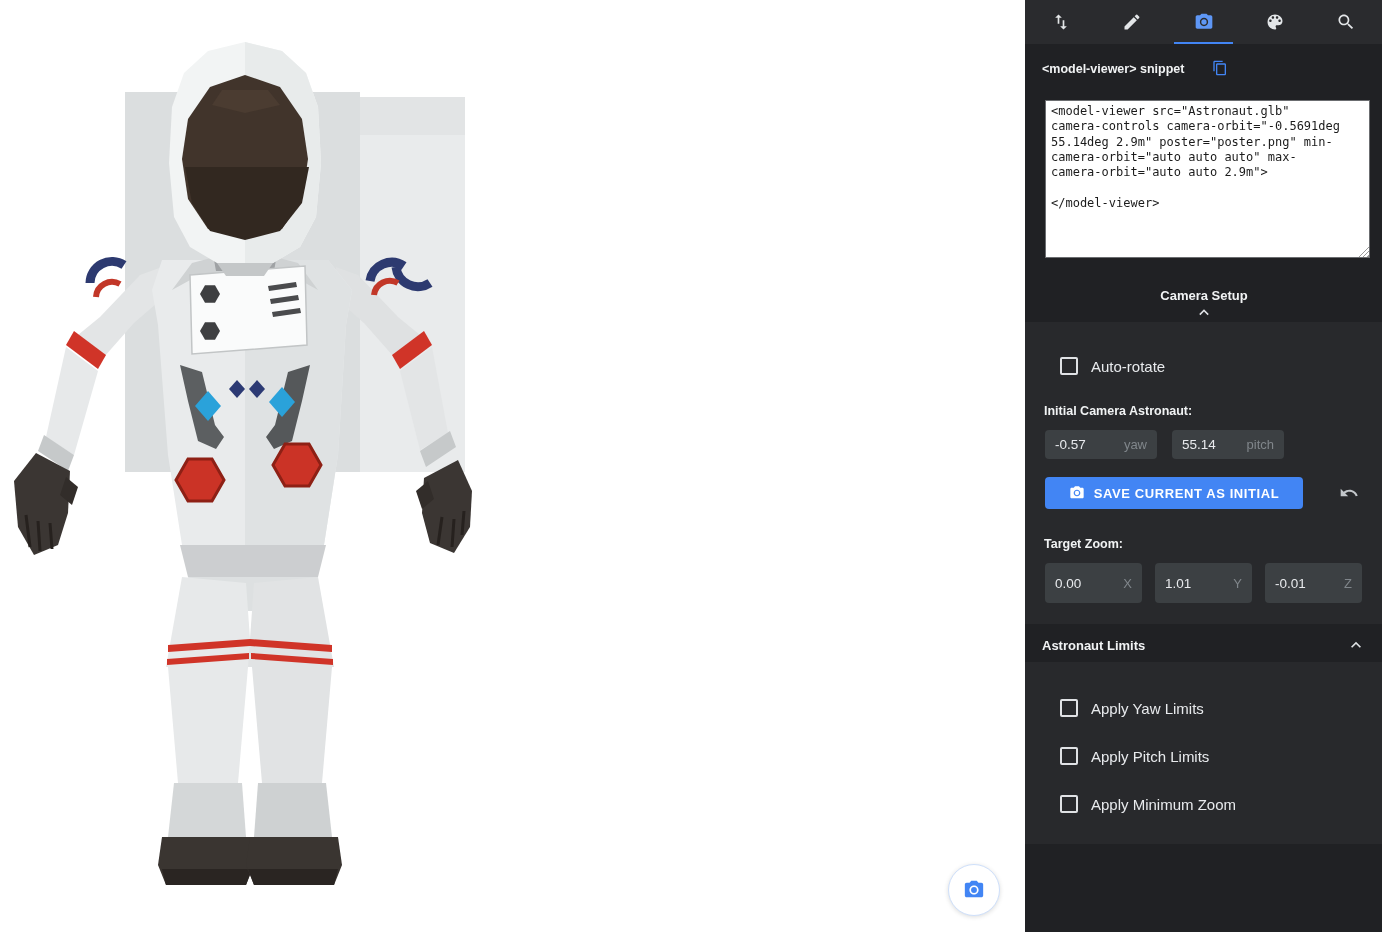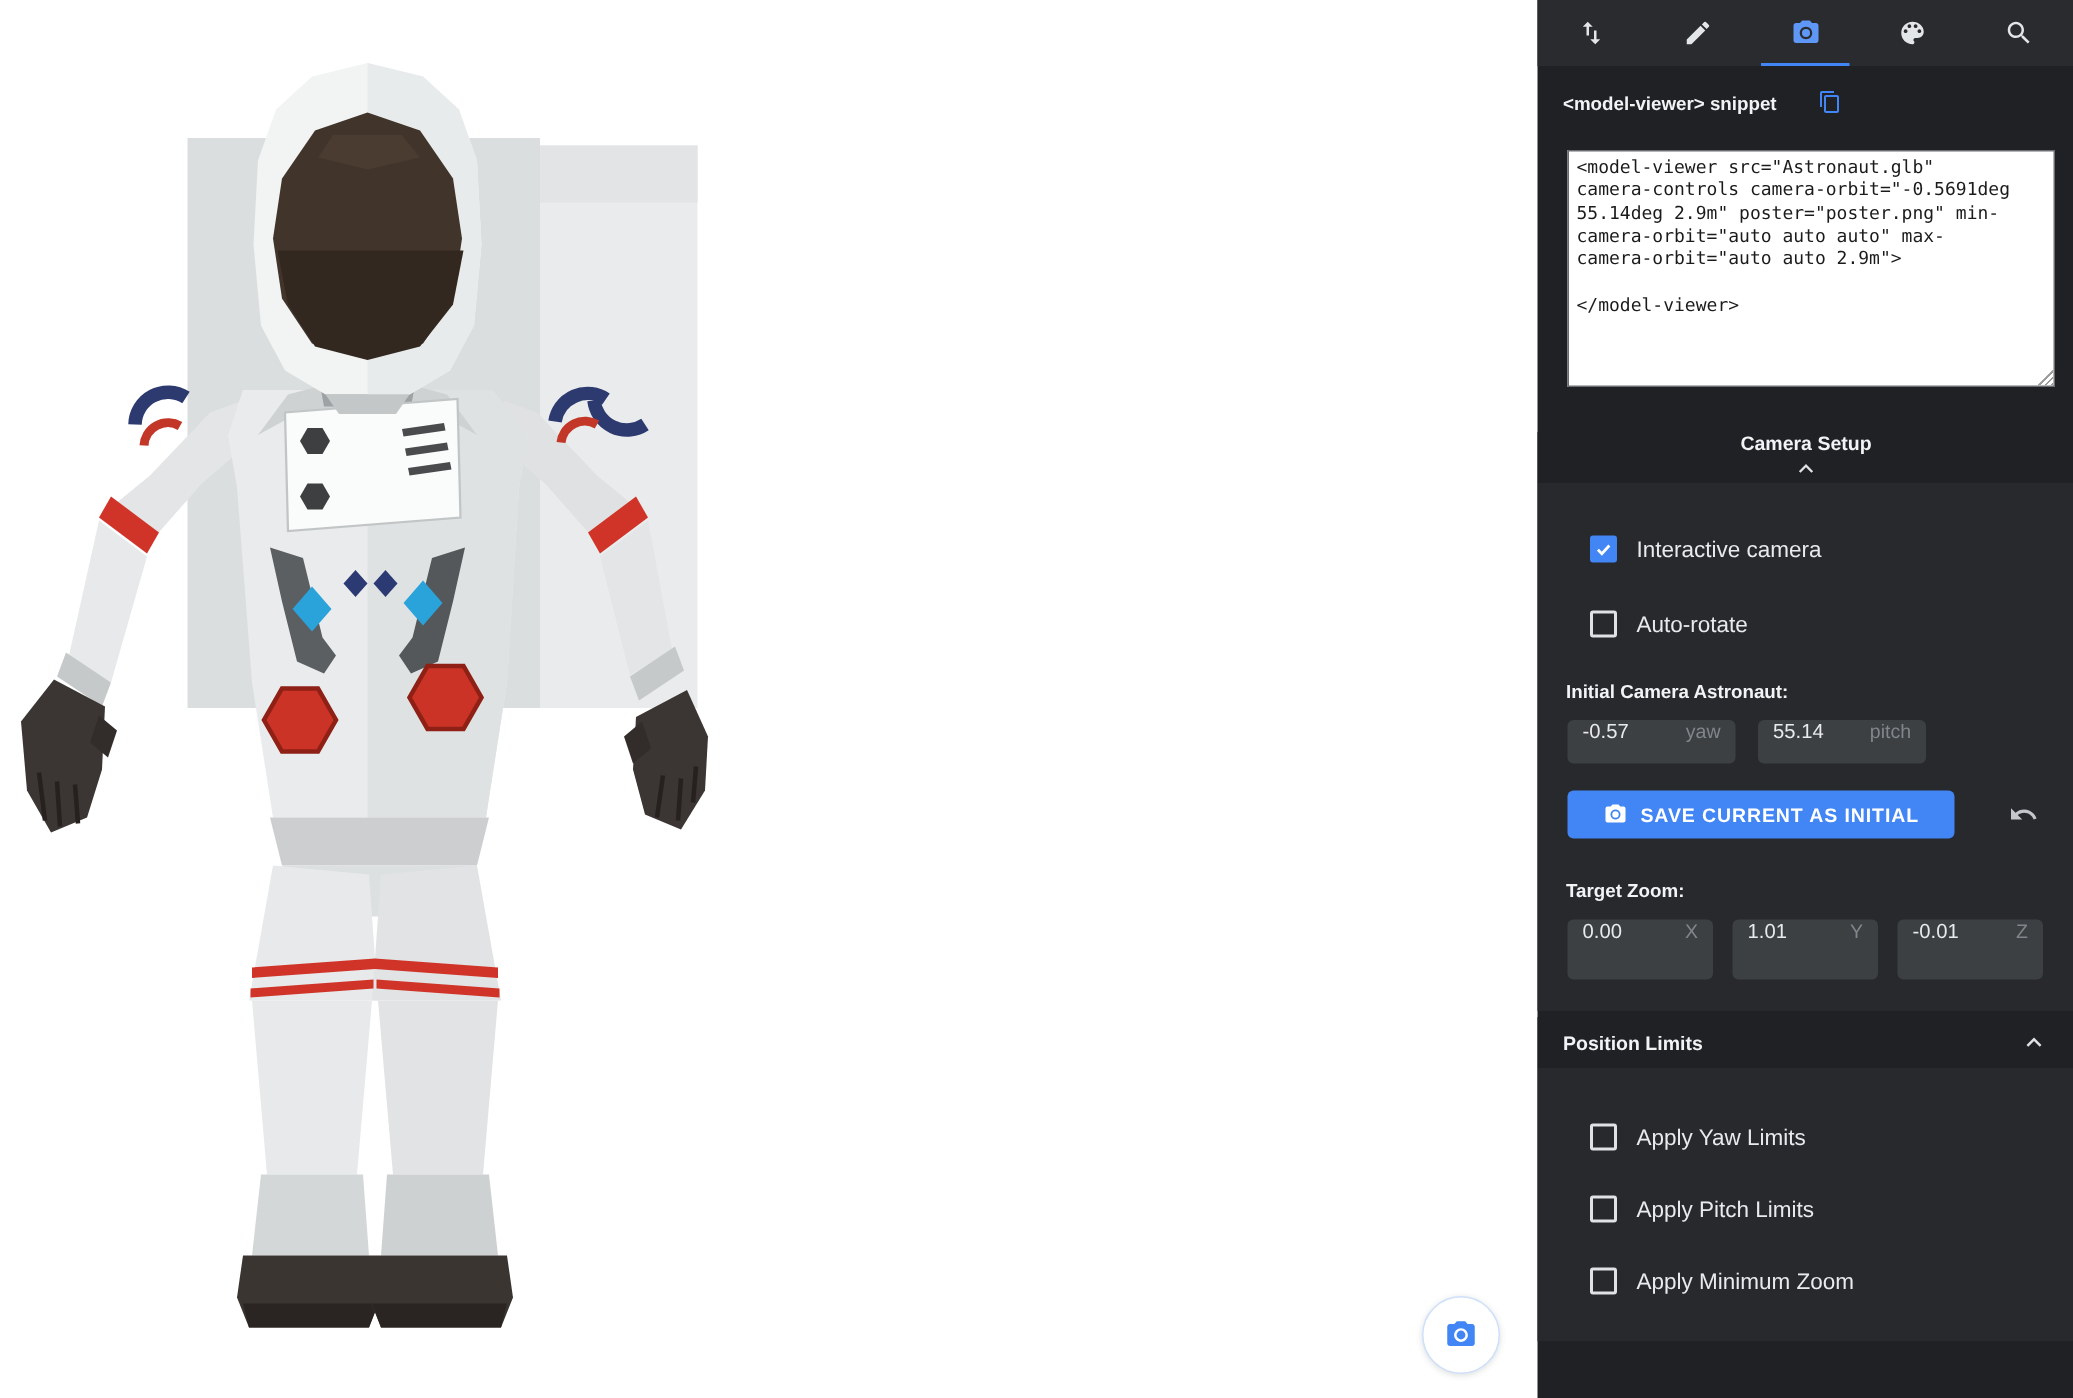--- a/index.html
+++ b/index.html
@@ -54,21 +54,21 @@
   .checkbox.checked{border:none;background:#4285f4;}
   .checkbox svg{width:14px;height:14px;}
   .check-label{margin-left:13px;font-size:15px;color:#e8eaed;}
 
   .field-label{margin:26px 0 0 19px;font-size:12.5px;font-weight:bold;color:#f1f3f4;height:15px;}
   .field-label.second{margin-top:28px;}
 
   .inputs-row{display:flex;margin:11px 0 0 20px;gap:15px;}
   .inputs-row.target{gap:13px;}
   .num-field{width:112px;height:29px;box-sizing:border-box;background:#3c4043;border-radius:4px;
-    display:flex;align-items:flex-start;justify-content:space-between;padding:0 10px;cursor:text;}
+    display:flex;align-items:center;justify-content:space-between;padding:0 10px;cursor:text;}
   .inputs-row.target .num-field{width:97px;height:40px;}
   .num-value{font-size:13.5px;color:#e8eaed;}
   .num-suffix{font-size:13px;color:#80868b;}
 
   .save-row{display:flex;align-items:center;margin:18px 0 16px 20px;height:32px;}
   .save-btn{width:258px;height:32px;background:#4285f4;color:#ffffff;border:none;border-radius:4px;
     display:inline-flex;align-items:center;justify-content:center;gap:9px;cursor:pointer;
     font-family:"Liberation Sans",sans-serif;font-size:13px;font-weight:bold;letter-spacing:.6px;padding:0;}
   .save-btn svg{width:16px;height:16px;fill:#ffffff;flex:none;}
   .undo{margin-left:36px;display:flex;cursor:pointer;}
@@ -218,28 +218,20 @@
     </div>
 
     <div class="section-header first">
       <span class="section-title">Camera Setup</span>
       <svg viewBox="0 0 24 24">
         <path d="M12 8l-6 6 1.41 1.41L12 10.83l4.59 4.58L18 14l-6-6z"></path>
       </svg>
     </div>
 
     <div class="section-body camera">
-      <div class="check-row">
-        <span class="checkbox checked">
-          <svg viewBox="0 0 18 18">
-            <polyline points="4.2,9.6 7.6,13 14,6" fill="none" stroke="#ffffff" stroke-width="2.4"></polyline>
-          </svg>
-        </span>
-        <span class="check-label">Interactive camera</span>
-      </div>
       <div class="check-row">
         <span class="checkbox"></span>
         <span class="check-label">Auto-rotate</span>
       </div>
 
       <div class="field-label">Initial Camera Astronaut:</div>
 
       <div class="inputs-row">
         <div class="num-field">
           <span class="num-value">-0.57</span>
@@ -278,21 +270,21 @@
           <span class="num-suffix">Y</span>
         </div>
         <div class="num-field">
           <span class="num-value">-0.01</span>
           <span class="num-suffix">Z</span>
         </div>
       </div>
     </div>
 
     <div class="section-header second">
-      <span class="section-title">Position Limits</span>
+      <span class="section-title">Astronaut Limits</span>
       <svg viewBox="0 0 24 24">
         <path d="M12 8l-6 6 1.41 1.41L12 10.83l4.59 4.58L18 14l-6-6z"></path>
       </svg>
     </div>
 
     <div class="section-body limits">
       <div class="check-row">
         <span class="checkbox"></span>
         <span class="check-label">Apply Yaw Limits</span>
       </div>

